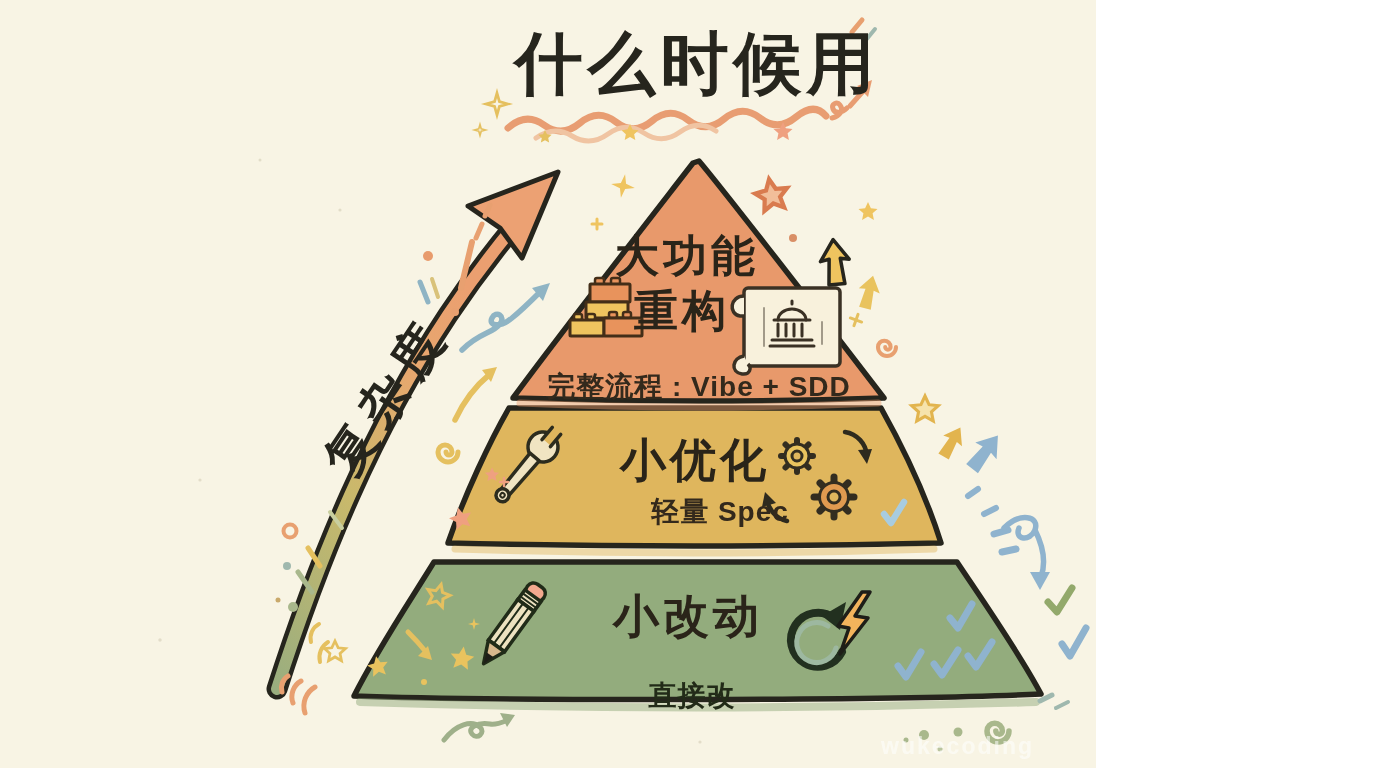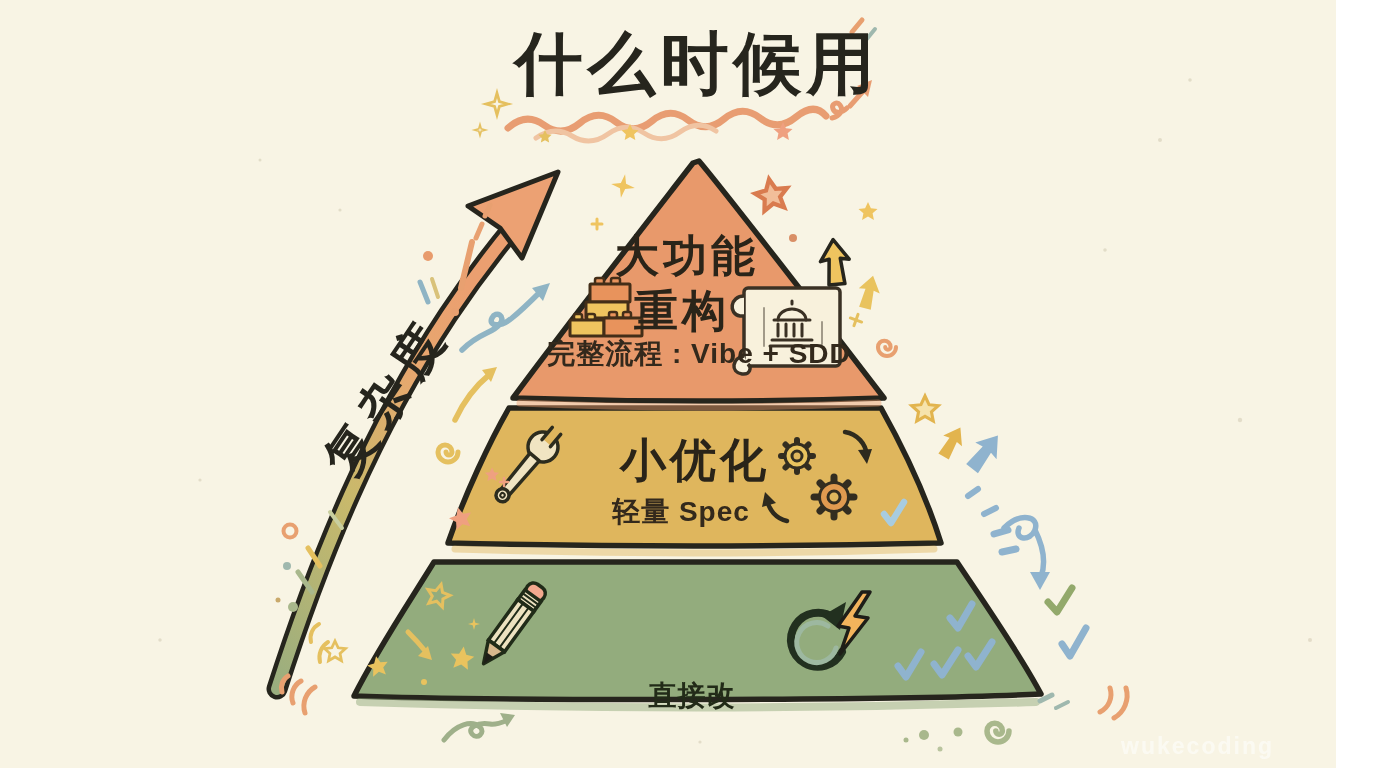--- a/index.html
+++ b/index.html
@@ -1,18 +1,18 @@
 <!DOCTYPE html>
 <html><head>
 <meta charset="utf-8">
 <style>
   html,body{margin:0;padding:0;}
   .stage{
     position:relative;
-    width:1336px;height:768px;
+    width:1096px;height:768px;
     background:#F8F4E4;
     overflow:hidden;
     font-family:"Liberation Sans","DejaVu Sans",sans-serif;
   }
   svg.scene{position:absolute;left:0;top:0;}
   .txt{
     position:absolute;
     transform:translate(-50%,-50%);
     white-space:nowrap;
     color:#26251D;
@@ -279,22 +279,23 @@
     <path d="M 1100,712 a 20,20 0 0 0 10,-24 M 1114,718 a 26,26 0 0 0 12,-30" fill="none" stroke="#E8A070" stroke-width="5" stroke-linecap="round"></path>
   </g>
 </svg>
 
 <div class="txt title" style="left:697px;top:64px;">什么时候用</div>
 
 <div class="txt axis-label" style="left:387px;top:397px;">复杂度</div>
 
 <div class="txt tier-main" style="left:687px;top:256px;">大功能</div>
 <div class="txt tier-main" style="left:682px;top:311px;">重构</div>
-<div class="txt tier-sub" style="left:699px;top:354px;">完整流程 : Vibe + SDD</div>
+<div class="txt tier-sub" style="left:699px;top:387px;">完整流程 : Vibe + SDD</div>
 
 <div class="txt tier-main big" style="left:695px;top:461px;">小优化</div>
-<div class="txt tier-sub" style="left:681px;top:512px;">轻量 Spec</div>
-
+<div class="txt tier-sub" style="left:720px;top:512px;">轻量 Spec</div>
+
+<div class="txt tier-main big" style="left:688px;top:617px;">小改动</div>
 <div class="txt tier-sub green" style="left:692px;top:668px;">直接改</div>
 
 <div class="watermark">wukecoding</div>
 
 </div>
 
 </body></html>

